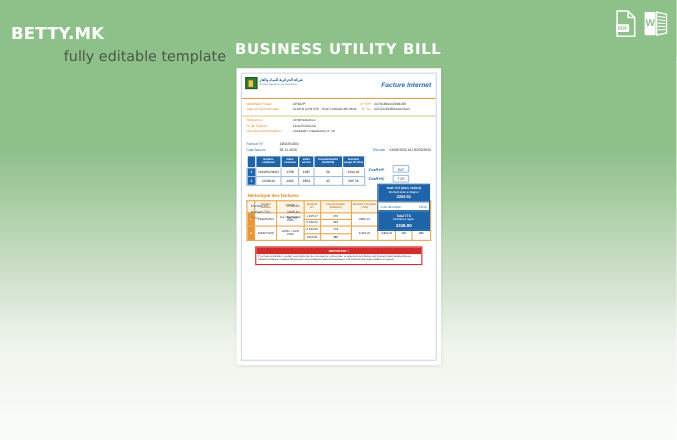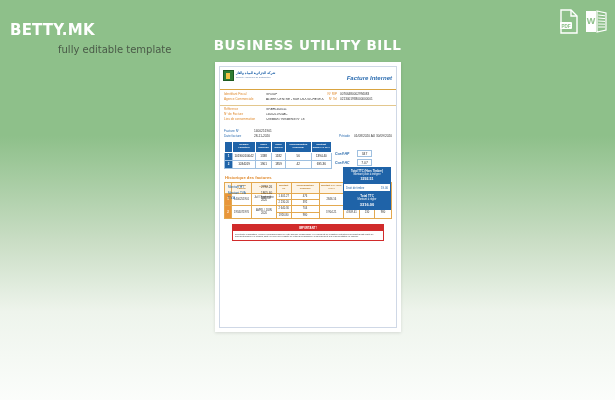--- a/index.html
+++ b/index.html
@@ -10,21 +10,21 @@
   }
   #stage{position:relative;width:615px;height:400px;overflow:hidden;
     background:linear-gradient(180deg,#8ec08a 0%,#8ec08a 34%,#c9ddc4 60%,#eef4ec 78%,#fbfdfb 100%);}
 
   
   .banner{position:absolute;left:0;top:0;width:615px;height:52px;
     background:#8ec08a;display:flex;align-items:flex-start;}
   .brand{position:absolute;left:10px;top:7px;margin-top:16px;}
   .brand-name{font-size:15px;font-weight:bold;color:#ffffff;letter-spacing:.2px;
     font-family:"DejaVu Sans", sans-serif;line-height:1;}
-  .brand-sub{font-size:10px;color:#4a5a48;margin-top:7px;line-height:1;
+  .brand-sub{font-size:13px;color:#4a5a48;margin-top:7px;line-height:1;
     font-family:"DejaVu Sans", sans-serif;padding-left:48px;}
   .banner-title{position:absolute;left:0;right:0;top:9px;text-align:center;
     font-size:13.5px;font-weight:bold;color:#ffffff;letter-spacing:.6px;
     font-family:"DejaVu Sans", sans-serif;margin-top:28px;}
 
   .formats{position:absolute;right:10px;top:9px;display:flex;gap:6px;align-items:flex-start;}
   .fmt{width:20px;height:25px;position:relative;}
 
   
   .page{position:absolute;left:215px;top:62px;width:186px;height:270px;

